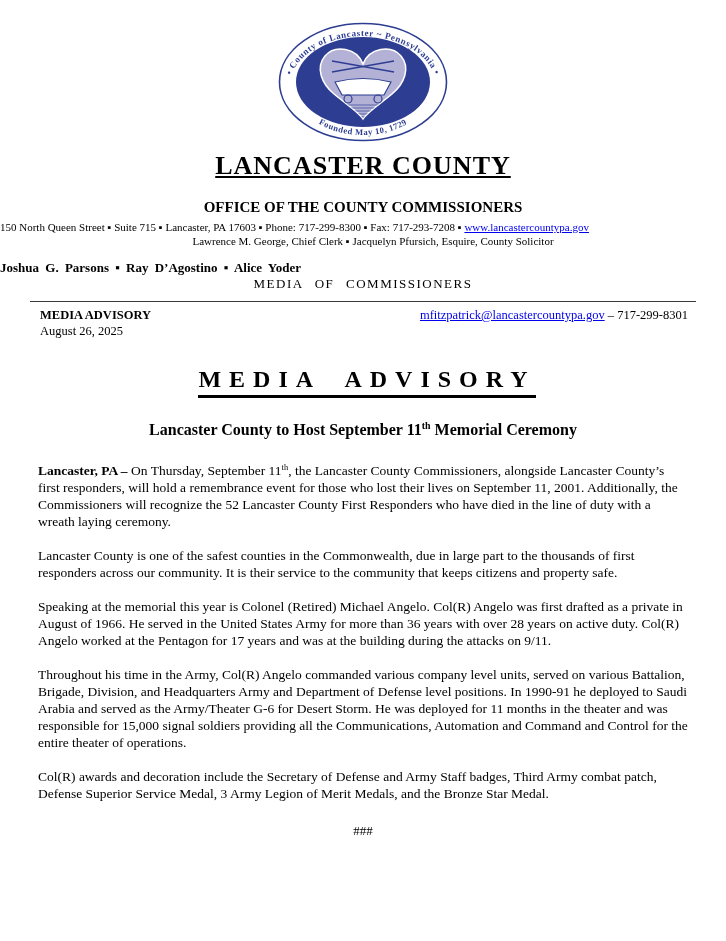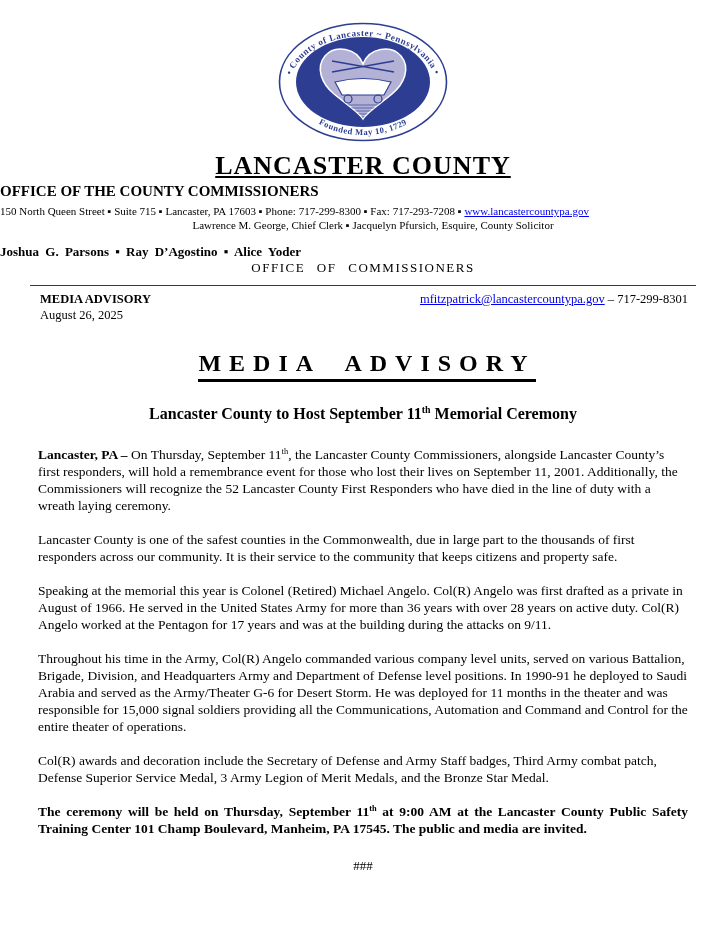--- a/index.html
+++ b/index.html
@@ -8,21 +8,21 @@
     font-family:"Liberation Serif", serif;
     position:relative;overflow:hidden;margin:0 auto;
   }
   
   .logo-wrap{padding-top:22px;text-align:center;}
   .org-name{
     text-align:center;font-size:26px;font-weight:bold;letter-spacing:1px;
     margin-top:6px;line-height:28px;text-decoration:underline;
   }
   .office{
-    text-align:left;font-size:15px;font-weight:bold;margin-top:2px;line-height:18px;
+    text-align:center;font-size:15px;font-weight:bold;margin-top:18px;line-height:18px;
   }
   .addr-line{text-align:left;font-size:11px;margin-top:4px;line-height:14px;}
   .staff-line{text-align:center;font-size:11px;line-height:14px;padding-left:20px;}
   .commissioners{
     font-size:13px;font-weight:bold;margin-top:12px;line-height:16px;
     word-spacing:3px;
   }
   .board-label{
     text-align:center;font-size:13px;letter-spacing:1.5px;word-spacing:7px;line-height:16px;
   }
@@ -97,21 +97,21 @@
         <textPath href="#arcBottom" startOffset="50%" text-anchor="middle">Founded May 10, 1729</textPath>
       </text>
     </svg>
   </div>
 
   <div class="org-name">LANCASTER COUNTY</div>
   <div class="office">OFFICE OF THE COUNTY COMMISSIONERS</div>
   <div class="addr-line"><span>150 North Queen Street ▪ Suite 715 ▪ Lancaster, PA 17603 ▪ Phone: 717-299-8300 ▪ Fax: 717-293-7208 ▪ </span><a href="#" class="lnk">www.lancastercountypa.gov</a></div>
   <div class="staff-line">Lawrence M. George, Chief Clerk ▪ Jacquelyn Pfursich, Esquire, County Solicitor</div>
   <div class="commissioners">Joshua G. Parsons ▪  Ray D’Agostino ▪ Alice Yoder</div>
-  <div class="board-label">OFFICE OF COMMISSIONERS</div>
+  <div class="board-label">MEDIA OF COMMISSIONERS</div>
 
   <hr class="rule">
 
   <div class="advisory-bar">
     <div class="bar-left">
       <div class="bar-title">MEDIA ADVISORY</div>
       <div class="bar-date">August 26, 2025</div>
     </div>
     <div class="bar-right">
       <div><a href="#" class="lnk">mfitzpatrick@lancastercountypa.gov</a><span> – 717-299-8301</span></div>
@@ -122,17 +122,16 @@
     <span class="underlined">MEDIA ADVISORY</span>
   </div>
   <div class="subtitle"><span>Lancaster County to Host September 11</span><sup>th</sup><span> Memorial Ceremony</span></div>
 
   <div class="body-copy">
     <p><span class="b">Lancaster, PA – </span><span>On Thursday, September 11</span><sup>th</sup><span>, the Lancaster County Commissioners, alongside Lancaster County’s first responders, will hold a remembrance event for those who lost their lives on September 11, 2001. Additionally, the Commissioners will recognize the 52 Lancaster County First Responders who have died in the line of duty with a wreath laying ceremony.</span></p>
     <p><span>Lancaster County is one of the safest counties in the Commonwealth, due in large part to the thousands of first responders across our community. It is their service to the community that keeps citizens and property safe.</span></p>
     <p><span>Speaking at the memorial this year is Colonel (Retired) Michael Angelo. Col(R) Angelo was first drafted as a private in August of 1966. He served in the United States Army for more than 36 years with over 28 years on active duty. Col(R) Angelo worked at the Pentagon for 17 years and was at the building during the attacks on 9/11.</span></p>
     <p><span>Throughout his time in the Army, Col(R) Angelo commanded various company level units, served on various Battalion, Brigade, Division, and Headquarters Army and Department of Defense level positions. In 1990-91 he deployed to Saudi Arabia and served as the Army/Theater G-6 for Desert Storm. He was deployed for 11 months in the theater and was responsible for 15,000 signal soldiers providing all the Communications, Automation and Command and Control for the entire theater of operations.</span></p>
     <p><span>Col(R) awards and decoration include the Secretary of Defense and Army Staff badges, Third Army combat patch, Defense Superior Service Medal, 3 Army Legion of Merit Medals, and the Bronze Star Medal.</span></p>
-    <p class="bold-justify"><span>The ceremony will be held on Thursday, September 11</span><sup>th</sup><span> at 9:00 AM at the Lancaster County Public Safety Training Center 101 Champ Boulevard, Manheim, PA 17545. The public and media are invited.</span></p>
     <div class="end-mark">###</div>
   </div>
 
 </div>
 
 </body></html>

